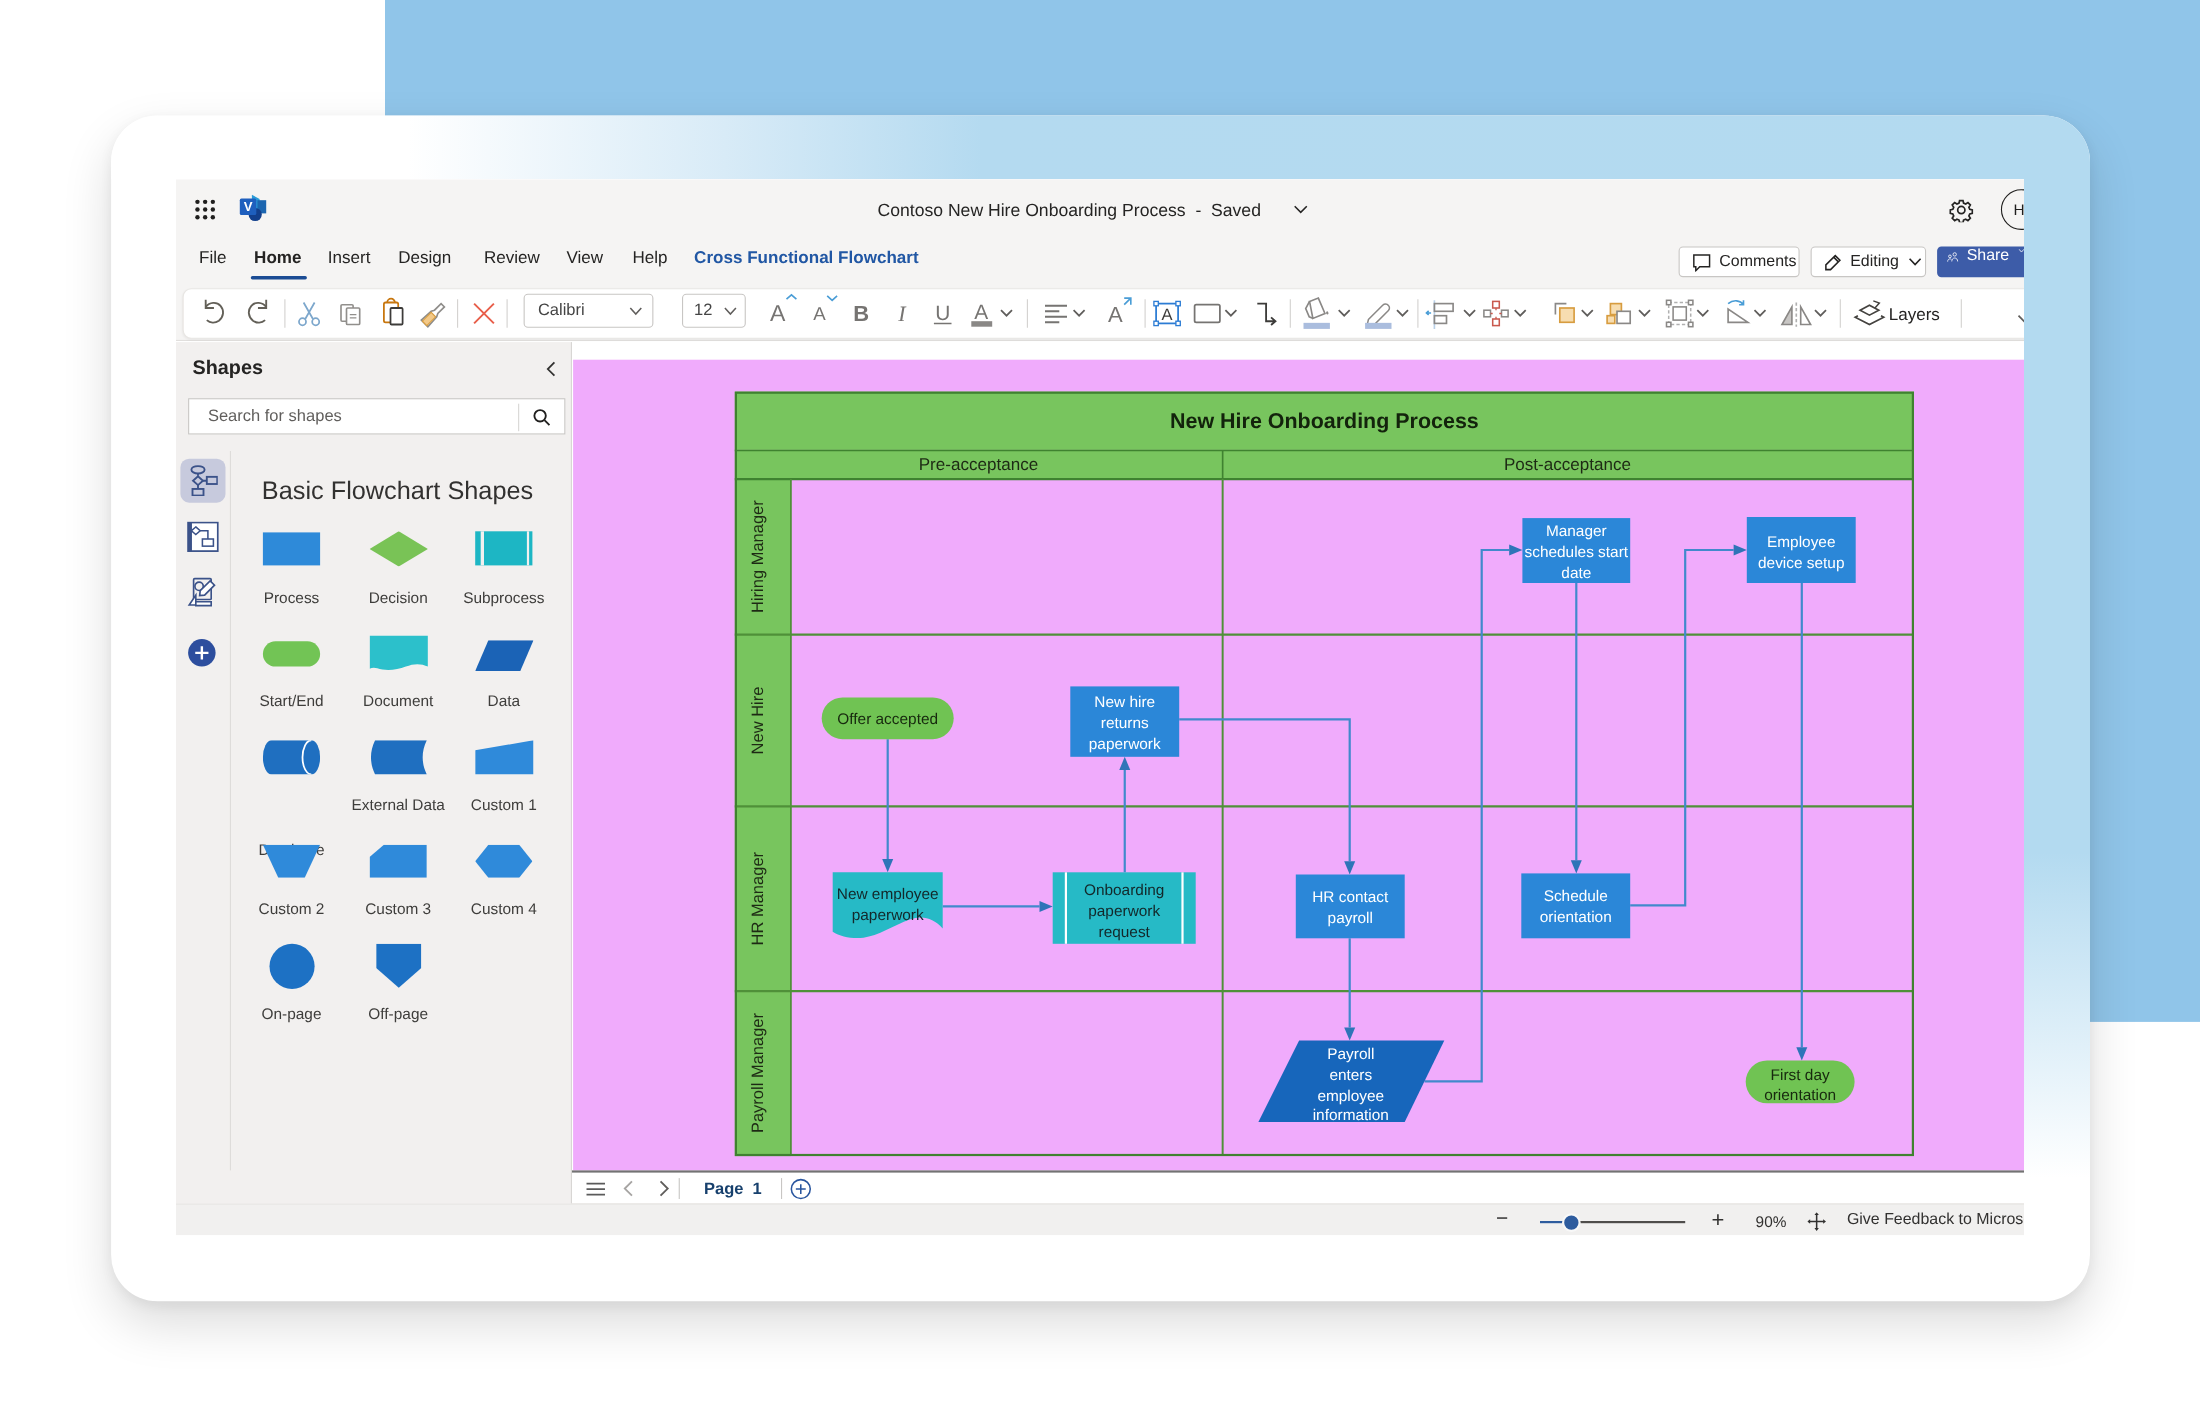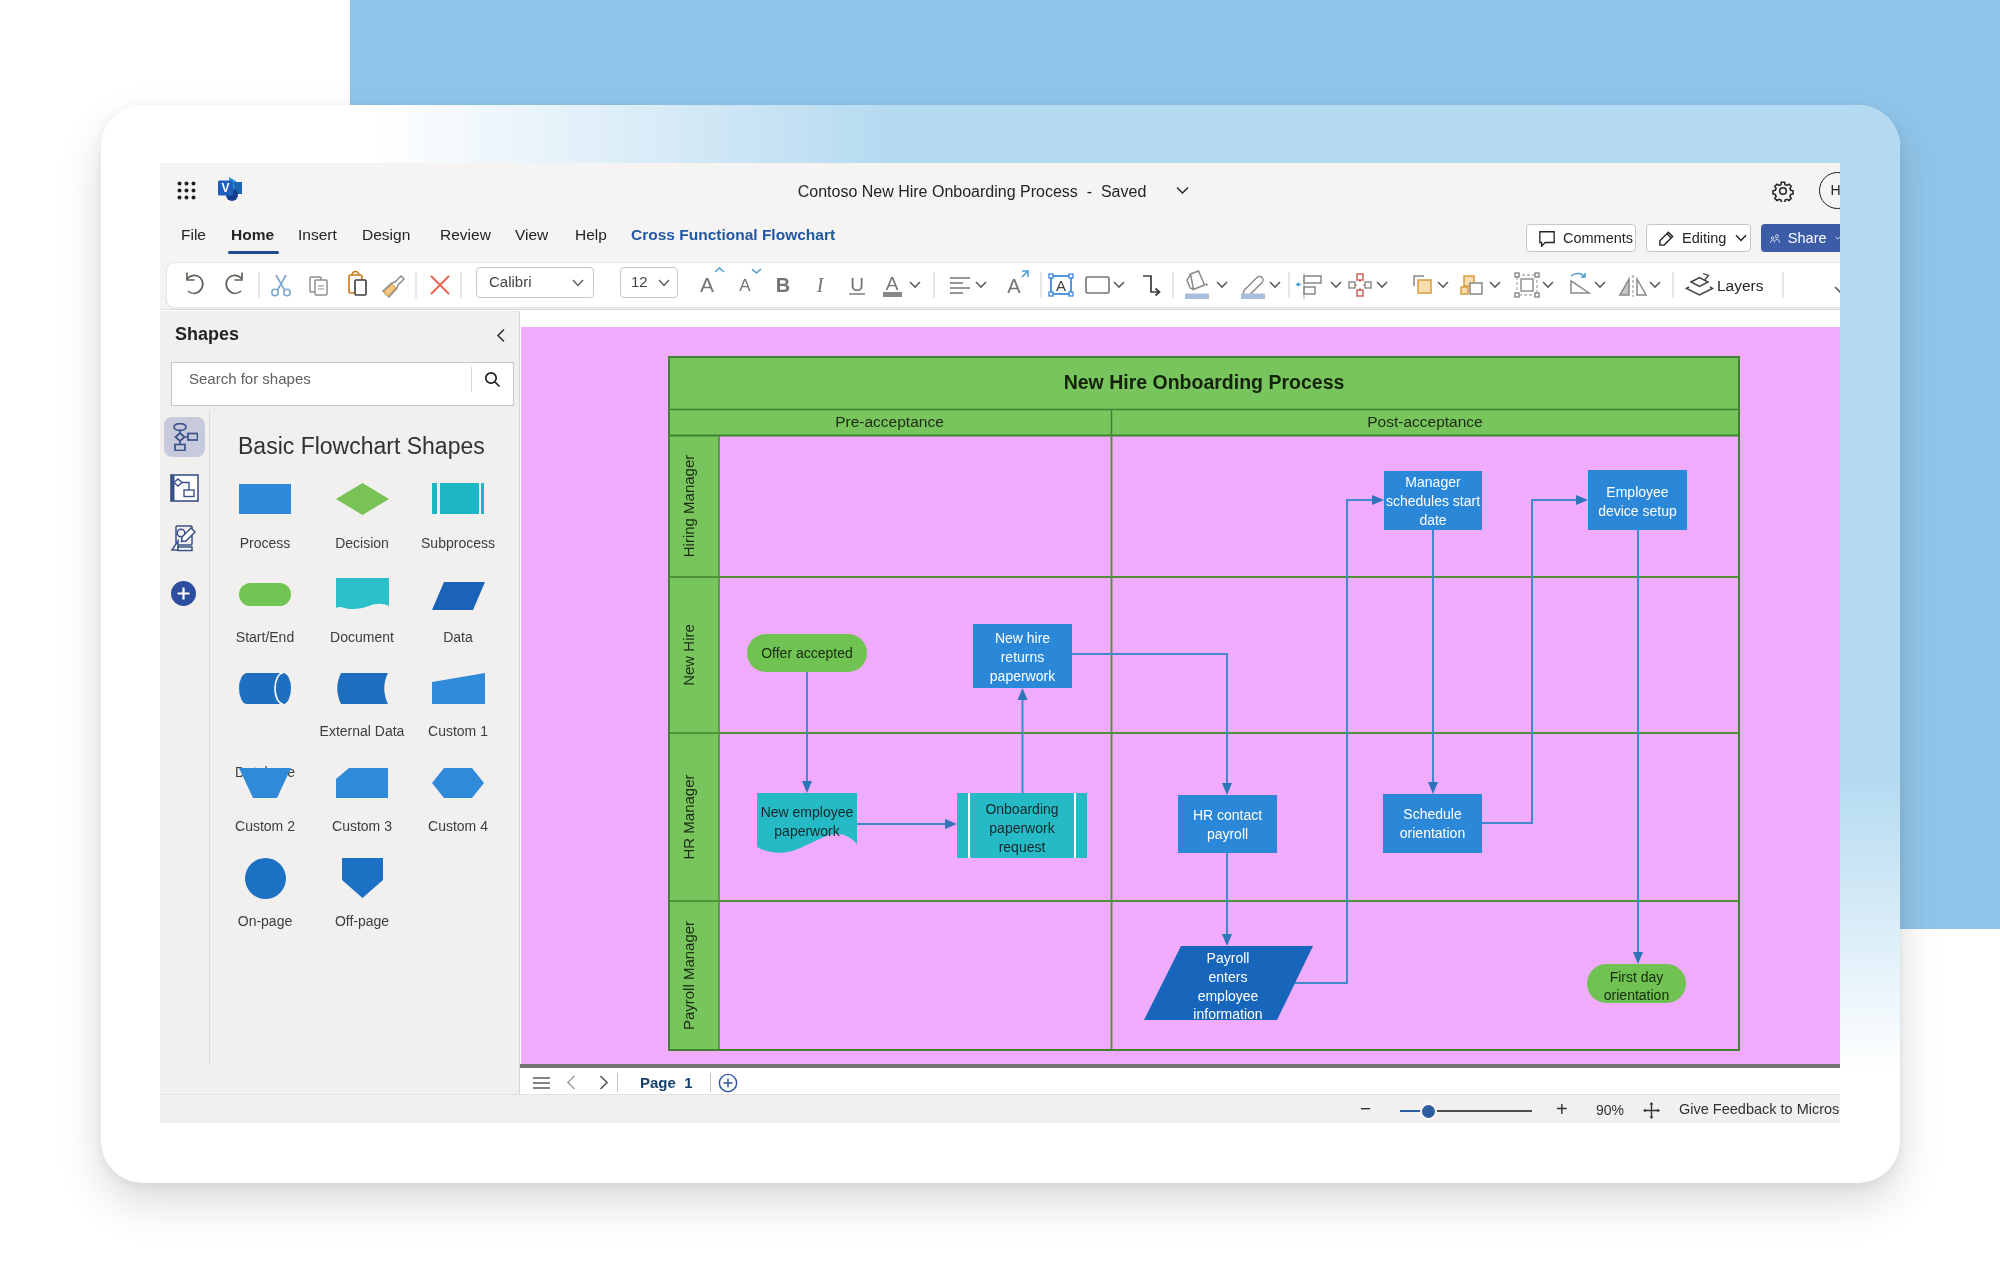--- a/index.html
+++ b/index.html
@@ -15,37 +15,37 @@
 
 .chrome { position:absolute; left:0; top:0; width:1680px; height:147px; background:#f5f4f3; border-bottom:1px solid #e1dfdd; }
 .menu { position:absolute; top:52px; left:0; height:43px; width:100%; font-size:15.5px; color:#252423; }
 .menu span { position:absolute; top:11px; }
 .title { position:absolute; top:20px; left:-28px; width:1680px; text-align:center; font-size:16px; color:#252423; white-space:nowrap; }
 .toolbar { position:absolute; left:6px; top:99px; width:1690px; height:46px; background:#fff; border:1px solid #e8e6e3; border-radius:8px; box-shadow:0 1px 2px rgba(0,0,0,0.05); }
 .combo { position:absolute; top:4px; height:31px; border:1px solid #c8c6c4; border-radius:4px; background:#fff; font-size:15px; color:#444; }
 
 
 .btn { position:absolute; top:61px; height:28px; background:#fff; border:1px solid #c8c6c4; border-radius:4px; font-size:14.5px; color:#252423; display:flex; align-items:center; }
-.btn-share { position:absolute; top:61px; height:28px; background:#3d5ca8; border-radius:4px 0 0 4px; font-size:14.5px; color:#fff; display:flex; align-items:center; }
+.btn-share { position:absolute; top:61px; height:28px; background:#3d5ca8; border-radius:4px 0 0 4px; font-size:14.5px; color:#fff; display:flex; align-items:flex-start; }
 
 
 .content { position:absolute; left:0; top:148px; width:1680px; height:753px; background:#fff; }
 .panel { position:absolute; left:0; top:0; width:360px; height:783px; background:#f2f0ef; border-right:1px solid #d8d6d4; z-index:3; }
 .shapes-h { position:absolute; left:15px; top:13px; font-size:18px; font-weight:bold; color:#252423; }
-.searchbox { position:absolute; left:11px; top:51px; width:343px; height:44px; background:#fff; border:1px solid #c8c6c4; font-size:15px; color:#605e5c; }
+.searchbox { position:absolute; left:11px; top:51px; width:343px; height:33px; background:#fff; border:1px solid #c8c6c4; font-size:15px; color:#605e5c; }
 .icol-div { position:absolute; left:49px; top:99px; width:1px; height:654px; background:#dedcda; }
 .stitle { position:absolute; left:78px; top:122px; font-size:23px; color:#323130; }
 .slabel { position:absolute; width:96px; text-align:center; font-size:14px; color:#3e3d3b; }
 .sshape { position:absolute; }
 
 
 .canvas { position:absolute; left:361px; top:16px; width:1590px; height:753px; background:#f0abfc; }
 
 
-.pagenav { position:absolute; left:0; top:901px; width:1680px; height:30px; background:#fff; border-top:4px solid #737373; }
+.pagenav { position:absolute; left:0; top:901px; width:1680px; height:30px; background:#fff; border-top:2px solid #737373; }
 .statusbar { position:absolute; left:0; top:931px; width:1680px; height:29px; background:#f1f0ef; border-top:1px solid #e4e2e0; font-size:13.5px; color:#3b3a39; }
 </style>
 </head>
 <body>
 <div class="bluebg"></div>
 <div class="tablet">
   <div class="grad-top"></div>
   <div class="grad-right"></div>
   <div class="app" id="app">
 

